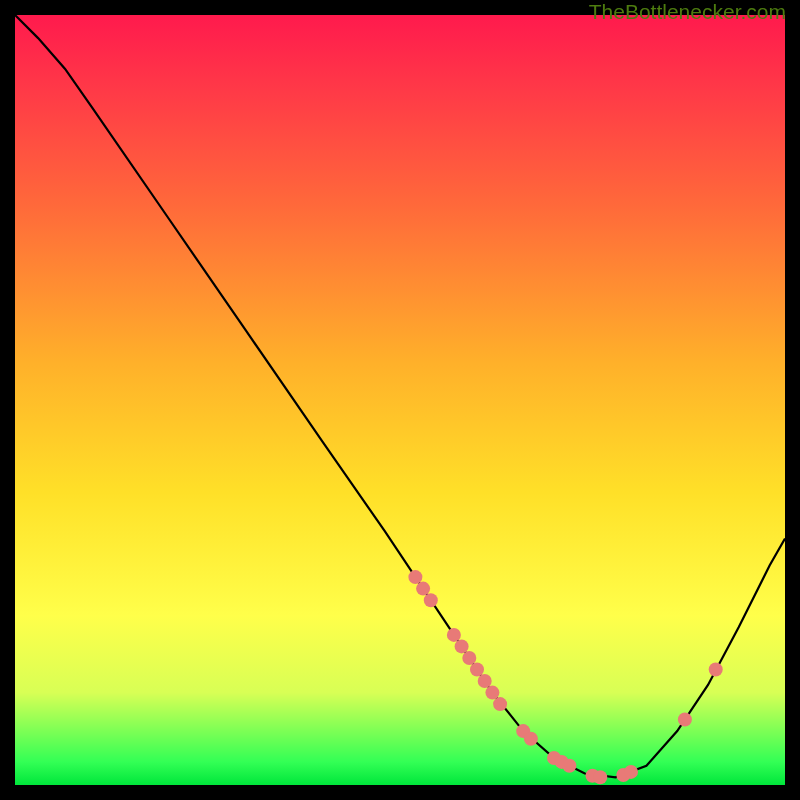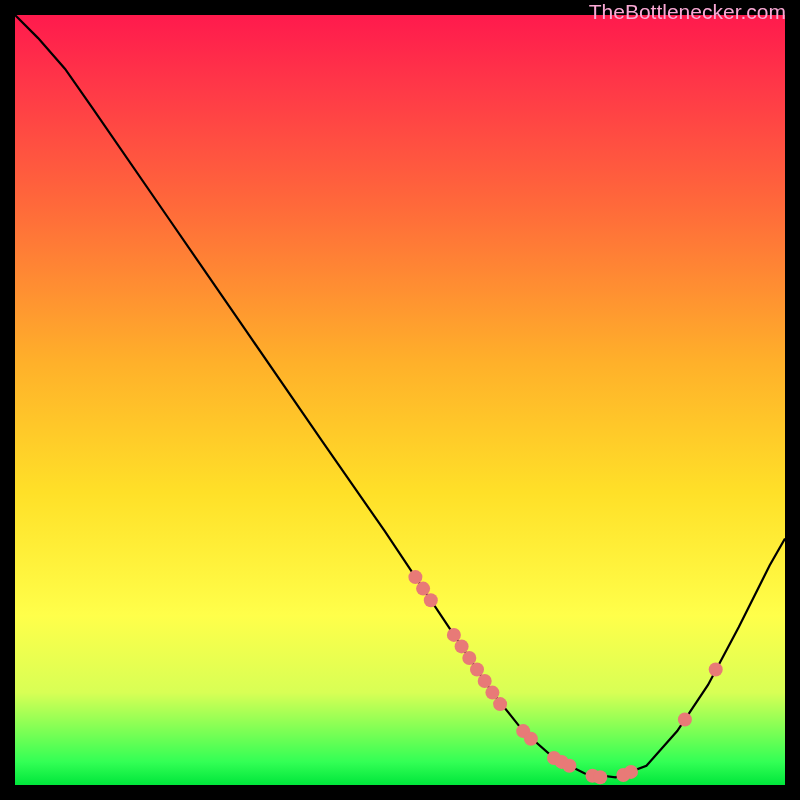--- a/index.html
+++ b/index.html
@@ -29,21 +29,21 @@
       #ffe028 62%,
       #ffff4a 78%,
       #d8ff55 88%,
       #33ff55 97%,
       #00e63b 100%);
   }
   .credit {
     position: absolute;
     top: 0px;
     right: 14px;
-    color: #f9a8d4;
+    color: #4d7c0f;
     font-size: 21px;
     letter-spacing: 0px;
   }
   svg {
     position: absolute;
     left: 0;
     top: 0;
   }
 </style>
 </head>

